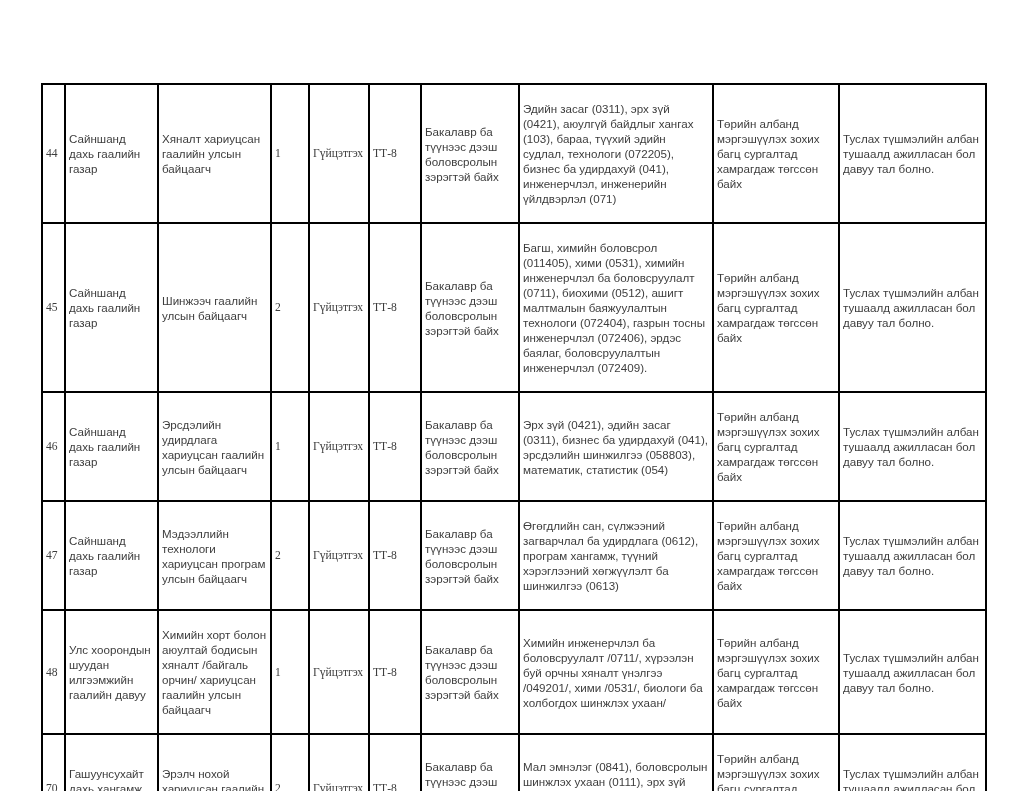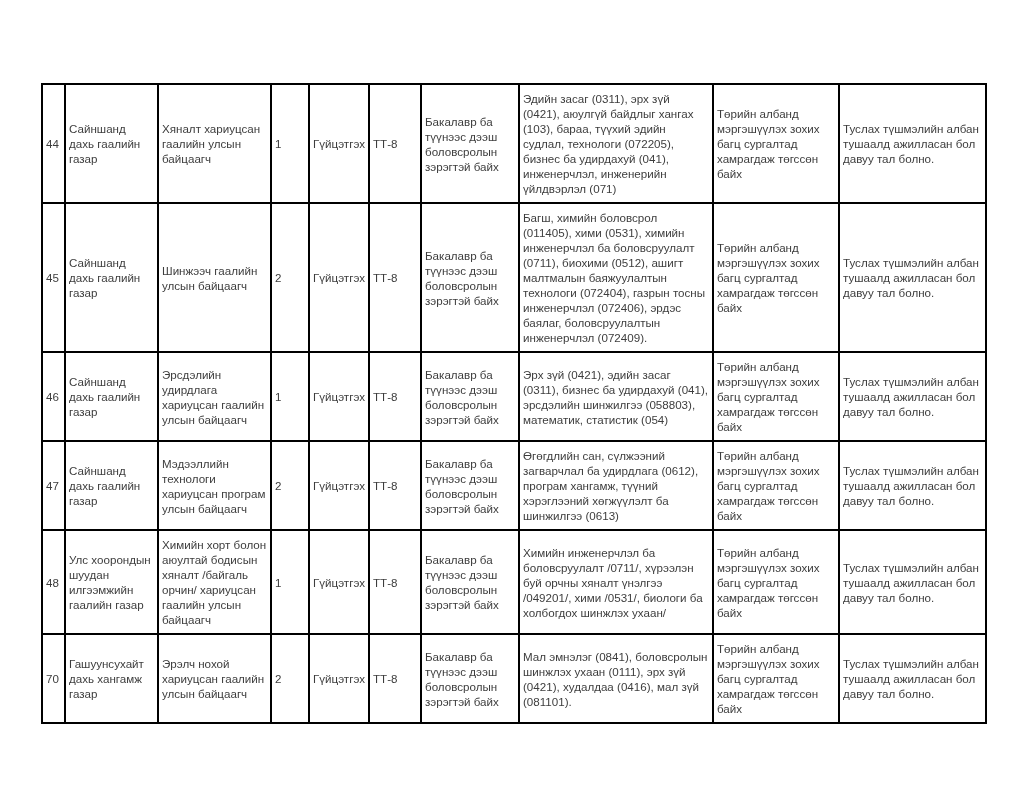--- a/index.html
+++ b/index.html
@@ -20,25 +20,25 @@
     width: 944px;
     border-collapse: collapse;
     table-layout: fixed;
     color: #3d3d3d;
     font-size: 11.6px;
     line-height: 15px;
   }
   table.doc-table td {
     border: 2px solid #000000;
     vertical-align: middle;
-    padding: 6px 3px;
+    padding: 16px 3px;
     text-align: left;
     overflow: hidden;
   }
-  td.c-center { text-align: center; padding: 2px 1px; }
+  td.c-center { text-align: center; padding: 2px 1px; font-family: Liberation Serif, serif; }
   tr.r0 { height: 105px; }
   tr.r1 { height: 140px; }
   tr.r2 { height: 82px; }
   tr.r3 { height: 84px; }
   tr.r4 { height: 104px; }
   tr.r5 { height: 83px; }
 </style>
 </head>
 <body>
 
@@ -100,21 +100,21 @@
         <td class="c-center">2</td>
         <td class="c-center">Гүйцэтгэх</td>
         <td class="c-center">ТТ-8</td>
         <td>Бакалавр ба түүнээс дээш боловсролын зэрэгтэй байх</td>
         <td>Өгөгдлийн сан, сүлжээний загварчлал ба удирдлага (0612), програм хангамж, түүний хэрэглээний хөгжүүлэлт ба шинжилгээ (0613)</td>
         <td>Төрийн албанд мэргэшүүлэх зохих багц сургалтад хамрагдаж төгссөн байх</td>
         <td>Туслах түшмэлийн албан тушаалд ажилласан бол давуу тал болно.</td>
       </tr>
       <tr class="r4">
         <td class="c-center">48</td>
-        <td>Улс хоорондын шуудан илгээмжийн гаалийн газар</td>
+        <td>Улс хоорондын шуудан илгээмжийн гаалийн давуу</td>
         <td>Химийн хорт болон аюултай бодисын хяналт /байгаль орчин/ хариуцсан гаалийн улсын байцаагч</td>
         <td class="c-center">1</td>
         <td class="c-center">Гүйцэтгэх</td>
         <td class="c-center">ТТ-8</td>
         <td>Бакалавр ба түүнээс дээш боловсролын зэрэгтэй байх</td>
         <td>Химийн инженерчлэл ба боловсруулалт /0711/, хүрээлэн буй орчны хяналт үнэлгээ /049201/, хими /0531/, биологи ба холбогдох шинжлэх ухаан/</td>
         <td>Төрийн албанд мэргэшүүлэх зохих багц сургалтад хамрагдаж төгссөн байх</td>
         <td>Туслах түшмэлийн албан тушаалд ажилласан бол давуу тал болно.</td>
       </tr>
       <tr class="r5">

